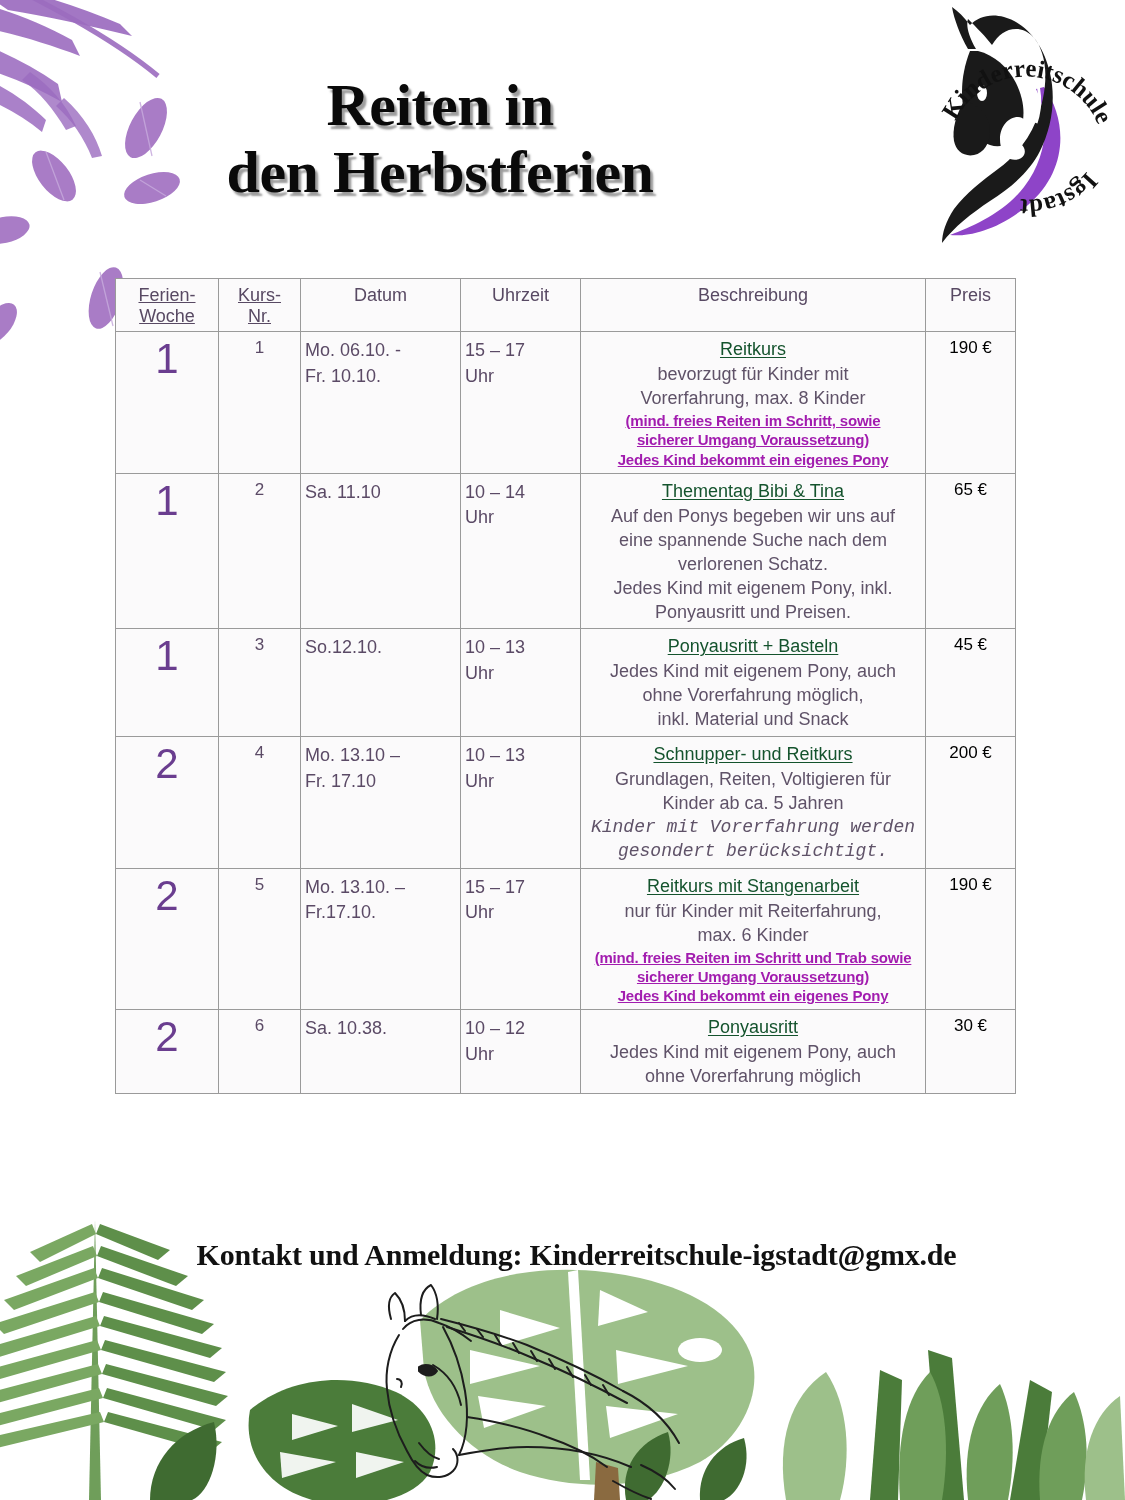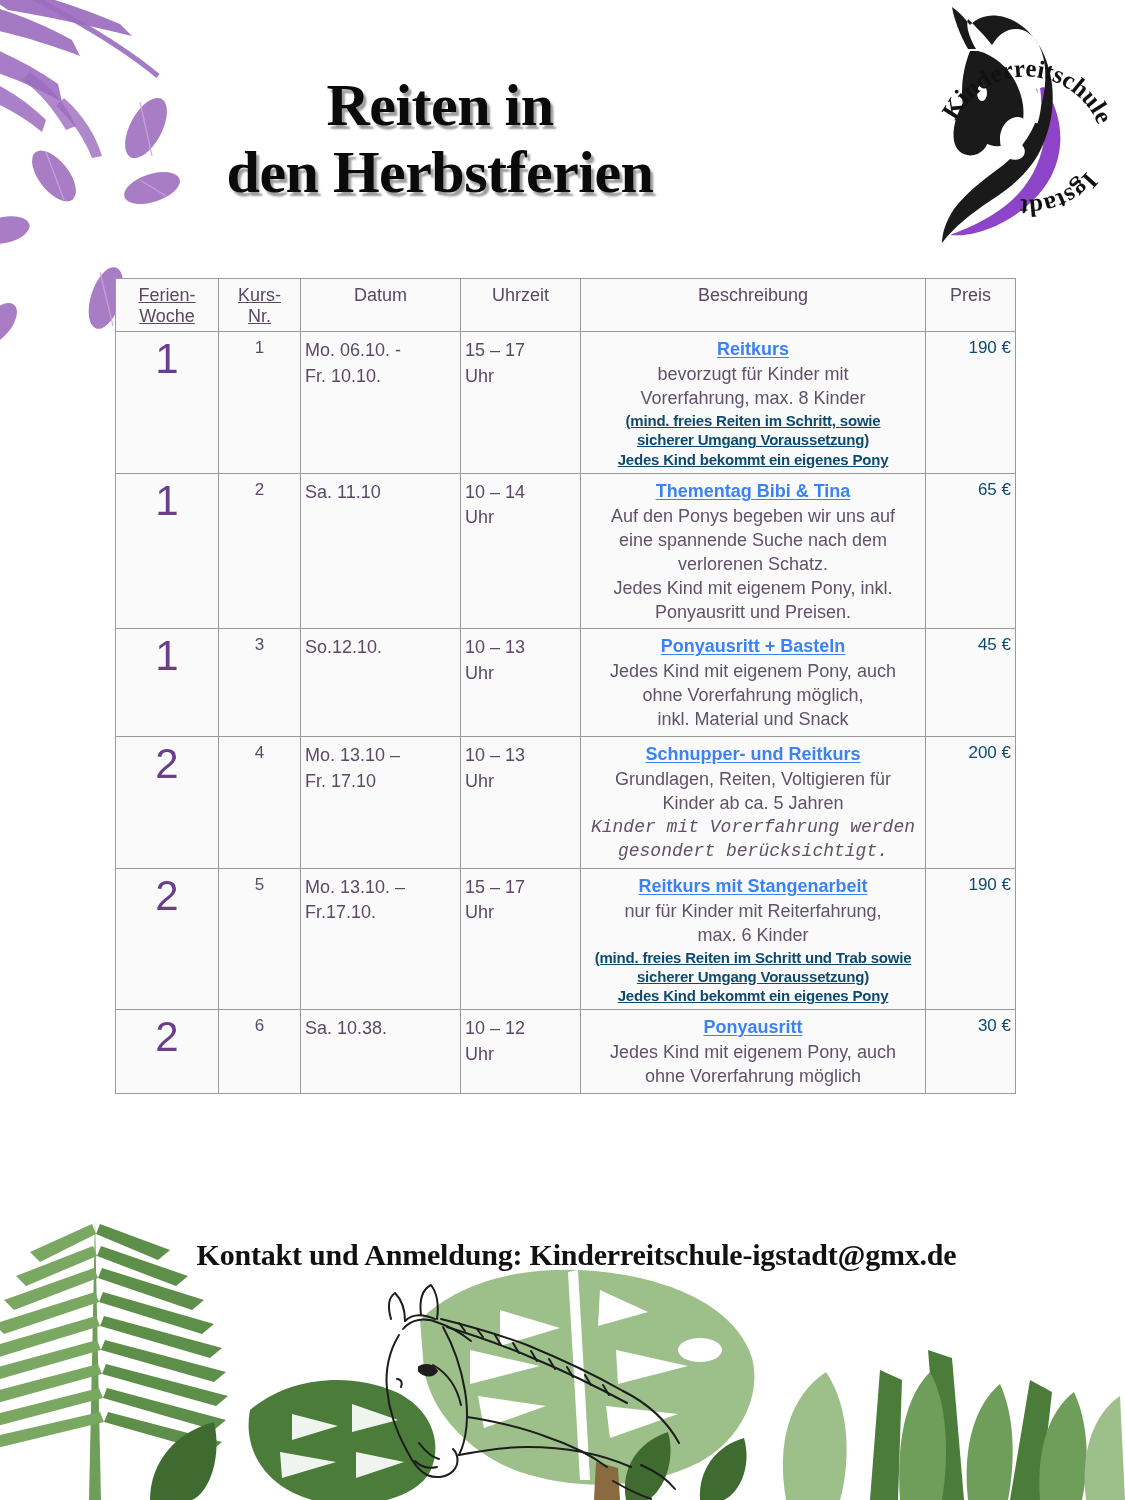--- a/index.html
+++ b/index.html
@@ -101,47 +101,47 @@
   }
   .cell-date, .cell-time {
     text-align: left;
     font-size: 18px;
     color: #5b4a66;
     line-height: 1.42;
     padding-top: 13px;
   }
   .cell-date span, .cell-time span { display: block; }
   .cell-price {
-    text-align: right;
+    text-align: center;
     font-size: 17px;
-    color: #0c4a6e;
+    color: #000000;
     padding-top: 14px;
   }
   .cell-desc {
     text-align: center;
     font-size: 18px;
     color: #5f5268;
     line-height: 1.33;
     padding-top: 11px;
     padding-left: 8px;
     padding-right: 8px;
   }
   .desc-title {
     display: block;
-    color: #3b82f6;
+    color: #14532d;
     text-decoration: underline;
     text-underline-offset: 2px;
-    font-weight: 700;
+    font-weight: 400;
     margin-bottom: 1px;
   }
   .desc-line { display: block; }
   .desc-italic { display: block; font-style: italic; font-family: Liberation Mono, monospace; }
   .desc-warn {
     display: block;
-    color: #0c4a6e;
+    color: #a21caf;
     font-weight: bold;
     font-size: 15px;
     line-height: 1.28;
     text-decoration: underline;
     text-underline-offset: 1px;
     letter-spacing: -0.2px;
   }
 
   
   #contact {

